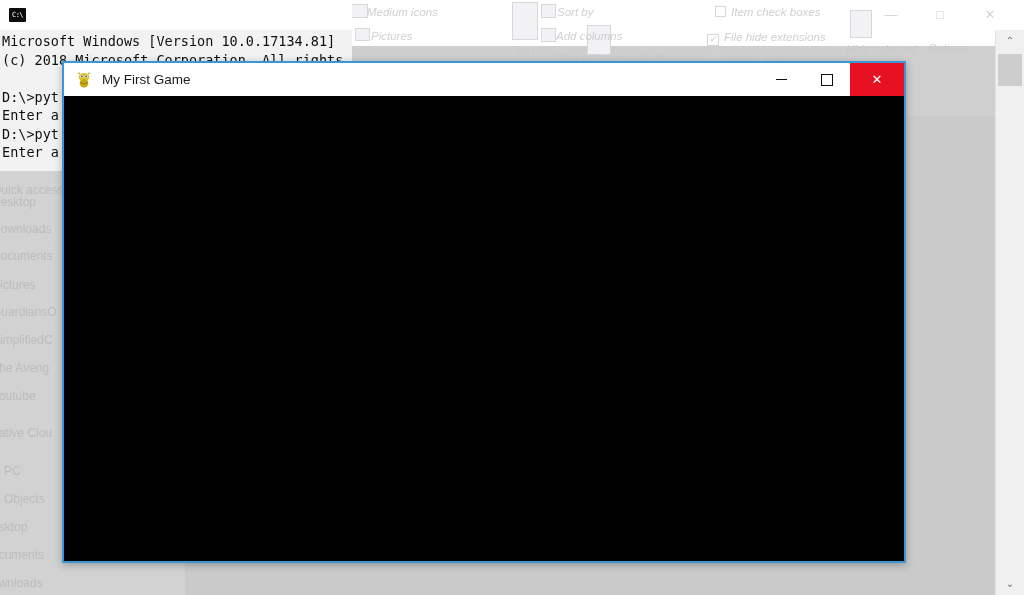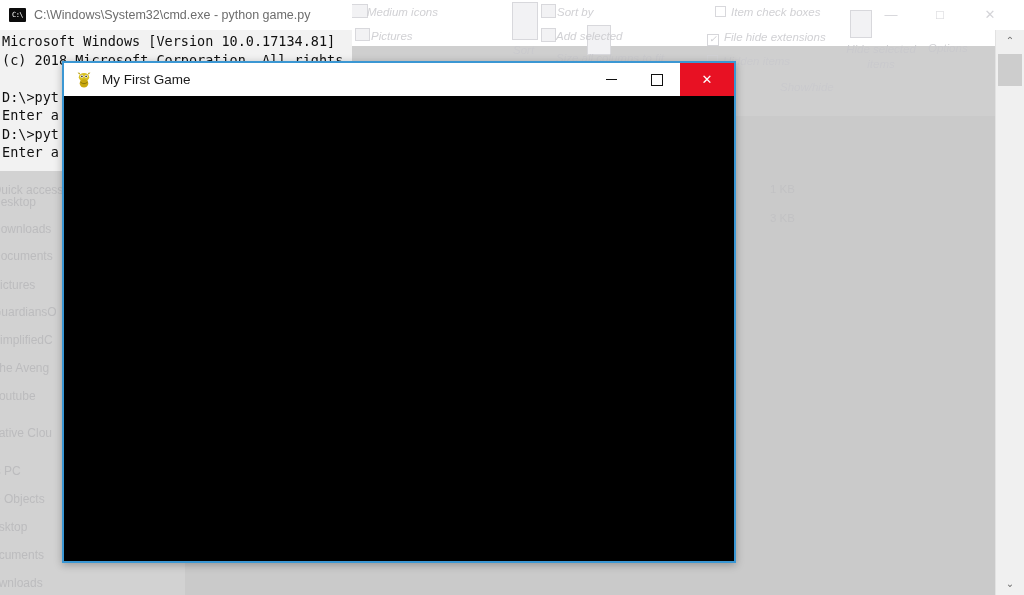--- a/index.html
+++ b/index.html
@@ -180,21 +180,21 @@
     color: #101010;
     padding: 2px 0 0 2px;
     box-sizing: border-box;
     white-space: pre;
   }
 
   
   #game-window {
     position: absolute;
     left: 62px; top: 61px;
-    width: 674px; height: 502px;
+    width: 844px; height: 502px;
     border: 2px solid #3b97d3;
     box-sizing: border-box;
     background: #ffffff;
     box-shadow: 0 2px 8px rgba(0,0,0,.28);
   }
   #game-titlebar {
     position: absolute;
     left: 0; top: 0;
     right: 0;
     height: 33px;
@@ -254,21 +254,21 @@
   <div class="exp-ghost-icon" style="left:355px;top:28px;width:13px;height:11px;"></div>
   <div class="exp-ghost-icon" style="left:512px;top:2px;width:24px;height:36px;"></div>
   <div class="exp-ghost-icon" style="left:541px;top:4px;width:13px;height:12px;"></div>
   <div class="exp-ghost-icon" style="left:541px;top:28px;width:13px;height:12px;"></div>
   <div class="exp-ghost-icon" style="left:587px;top:25px;width:22px;height:28px;"></div>
   <div class="exp-ghost-icon" style="left:850px;top:10px;width:20px;height:26px;"></div>
 
   <div class="exp-ghost" style="left:367px;top:6px;">Medium icons</div>
   <div class="exp-ghost" style="left:371px;top:30px;">Pictures</div>
   <div class="exp-ghost" style="left:557px;top:6px;">Sort by</div>
-  <div class="exp-ghost" style="left:556px;top:30px;">Add selected</div>
+  <div class="exp-ghost" style="left:556px;top:30px;">Add columns</div>
   <div class="exp-ghost" style="left:556px;top:52px;">Size all columns to fit</div>
   <div class="exp-ghost" style="left:513px;top:44px;text-align:right;">Sort</div>
   <div class="exp-ghost chk" style="left:707px;top:6px;padding-left:8px;">Item check boxes</div>
   <div class="exp-ghost chkon" style="left:707px;top:31px;">File hide extensions</div>
   <div class="exp-ghost chk" style="left:707px;top:55px;">Hidden items</div>
   <div class="exp-ghost" style="left:842px;top:42px;width:78px;white-space:normal;text-align:center;line-height:15px;">Hide selected items</div>
   <div class="exp-ghost" style="left:928px;top:42px;">Options</div>
   <div class="exp-ghost" style="left:780px;top:81px;">Show/hide</div>
   <div class="exp-ghost" style="left:3px;top:81px;">Panes</div>
 
@@ -301,21 +301,20 @@
   <div id="exp-scrollbar">
     <div class="sb-arrow up">⌃</div>
     <div id="exp-scroll-thumb"></div>
     <div class="sb-arrow down">⌄</div>
   </div>
 </div>
 
 <div id="cmd-window">
   <div id="cmd-titlebar">
     <div id="cmd-icon">C:\</div>
-    <div id="cmd-title-text">C:\Windows\System32\cmd.exe - python  game.py</div>
   </div>
   <div id="cmd-console">Microsoft Windows [Version 10.0.17134.81]
 (c) 2018 Microsoft Corporation. All rights
 
 D:\&gt;pyt
 Enter a
 D:\&gt;pyt
 Enter a</div>
 </div>
 

